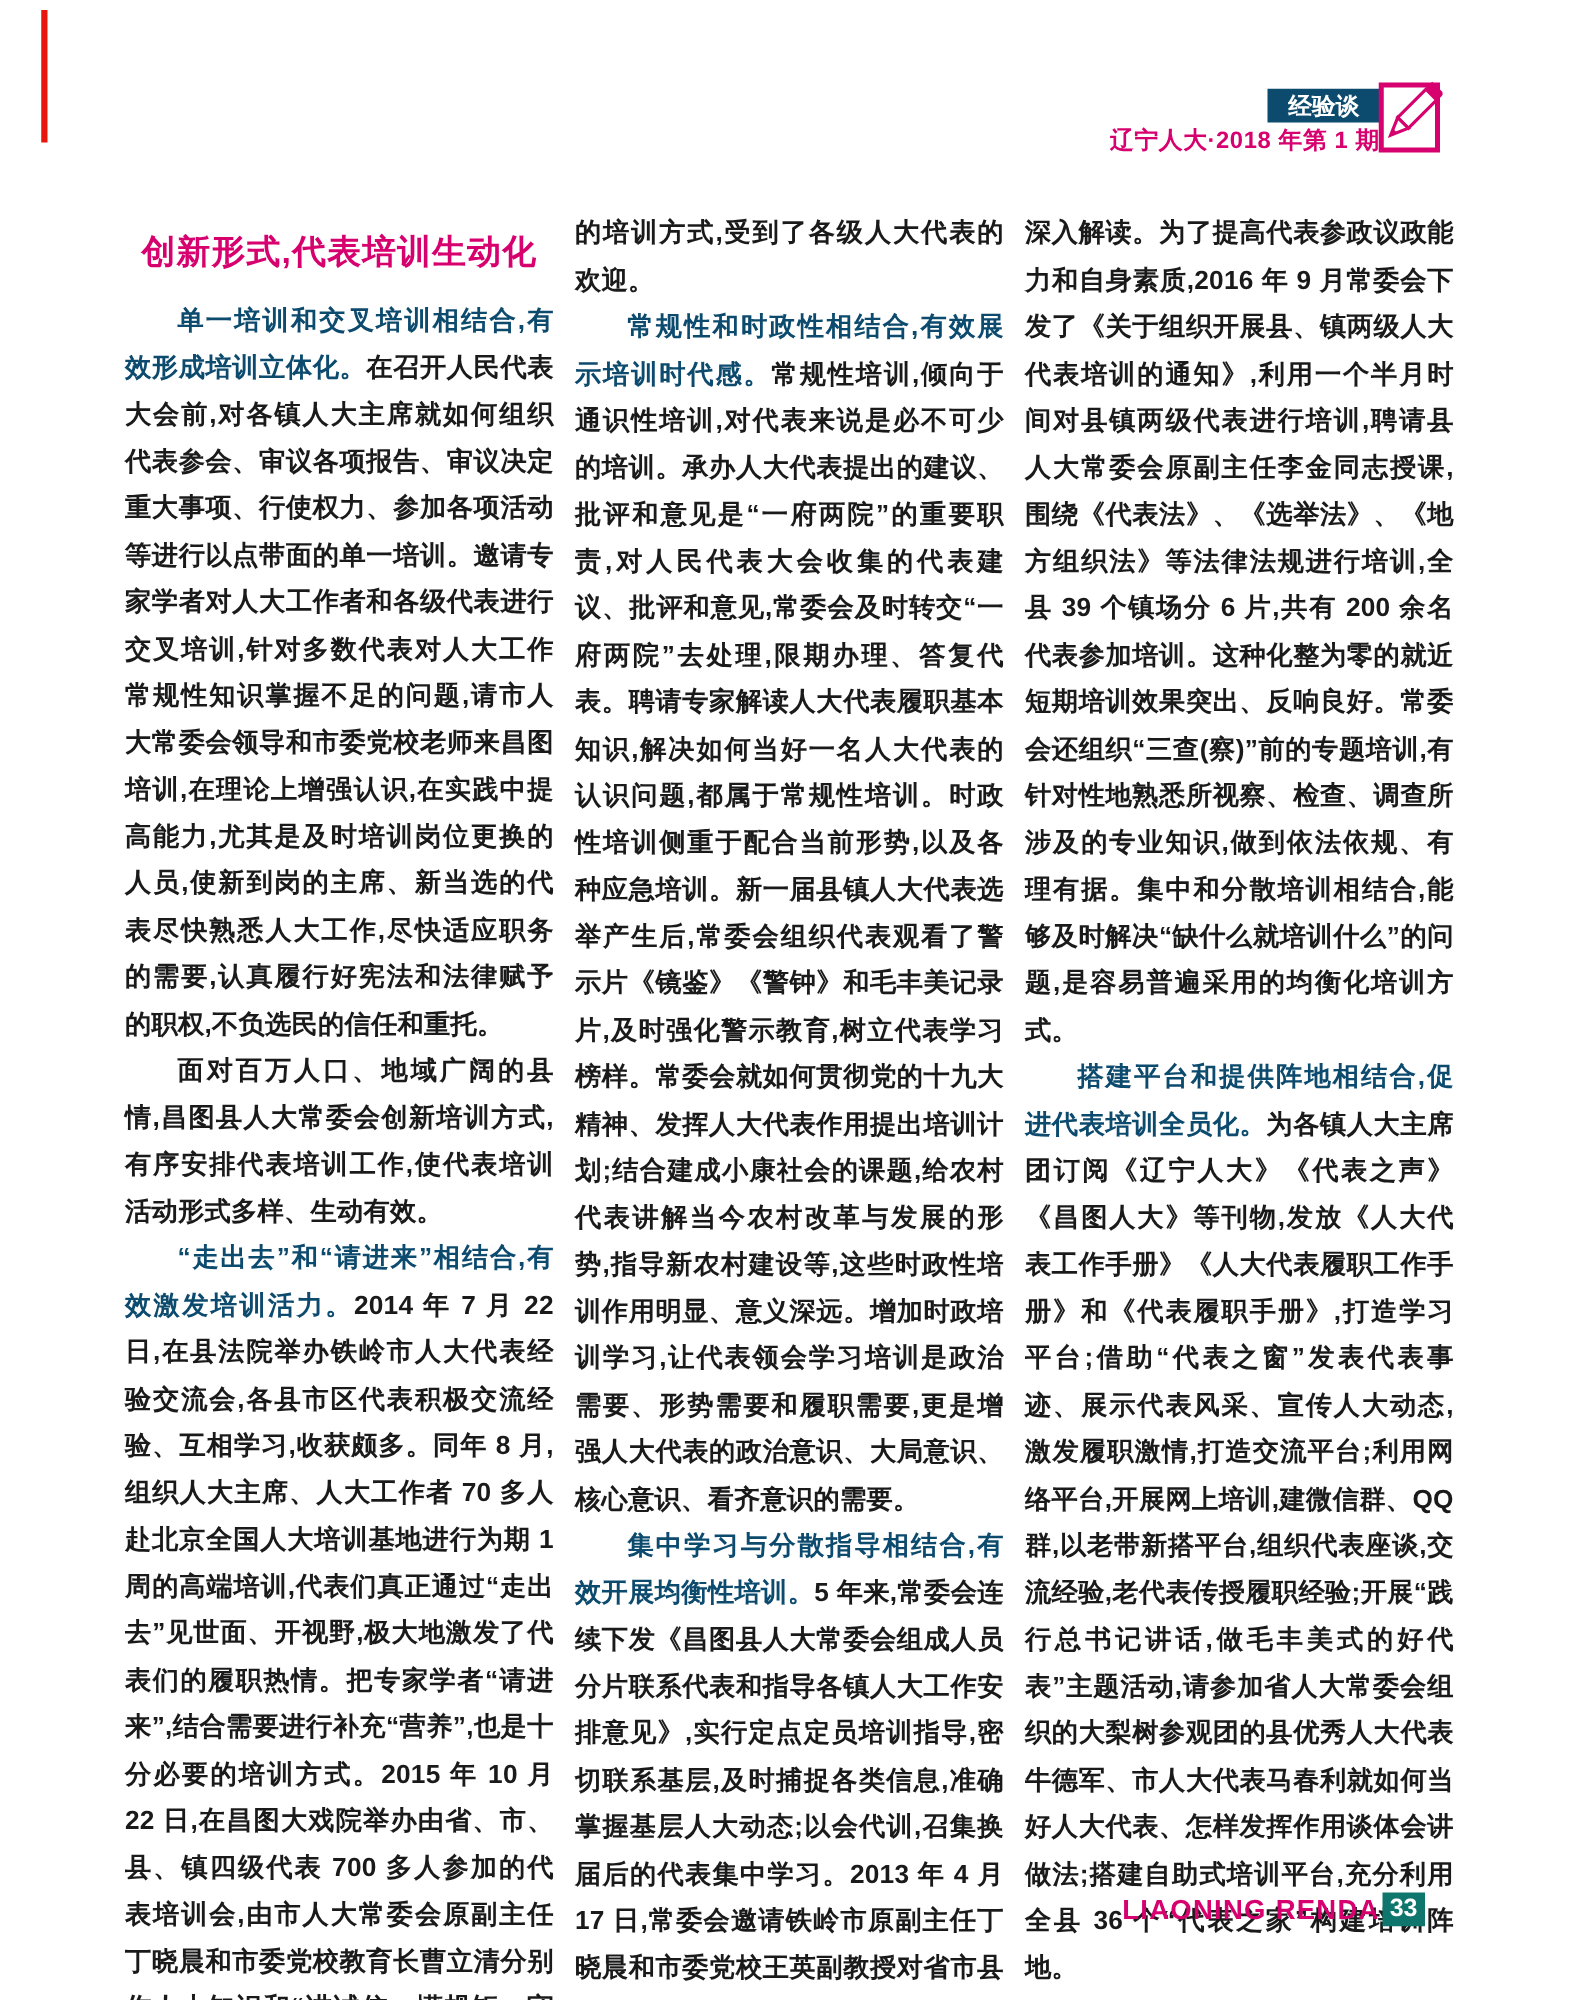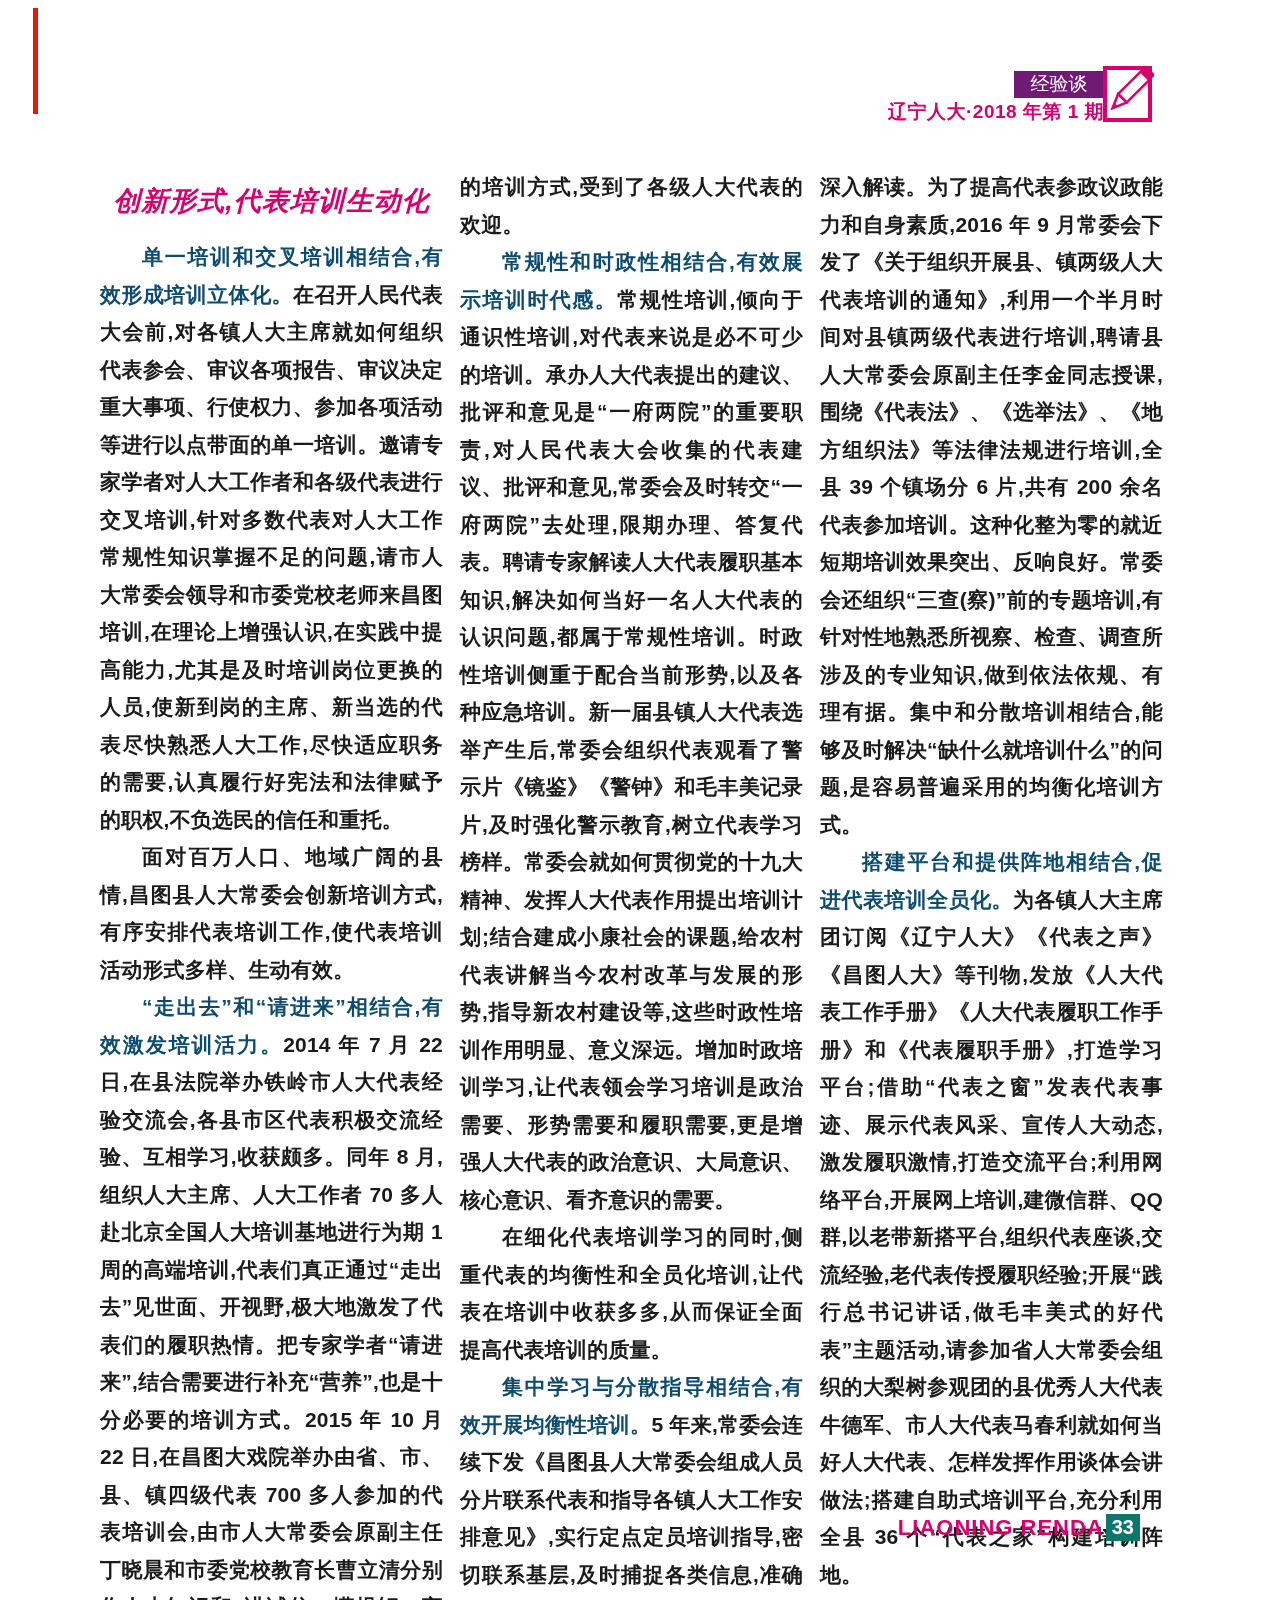--- a/index.html
+++ b/index.html
@@ -6,43 +6,43 @@
   body{
     width:1263px;height:1600px;position:relative;background:#ffffff;
     font-family:"Liberation Sans",sans-serif;color:#1a1a1a;overflow:hidden;
   }
   
   .corner-mark{position:absolute;left:33px;top:8px;width:5px;height:106px;background:#e8170e;}
 
   
   .tag-box{
     position:absolute;left:1014px;top:71px;width:90px;height:27px;
-    background:#701a75;color:#fff;font-weight:normal;font-size:19px;
-    display:flex;align-items:flex-start;justify-content:space-evenly;
+    background:#0c4a6e;color:#fff;font-weight:bold;font-size:19px;
+    display:flex;align-items:center;justify-content:space-evenly;
   }
   .pencil-box{position:absolute;left:1102px;top:60px;width:52px;height:64px;}
   .issue{
     position:absolute;right:159px;top:99px;color:#d6006e;font-weight:bold;
     font-size:19px;letter-spacing:0.5px;white-space:nowrap;
   }
 
   
   .col{
     position:absolute;width:343px;text-align:justify;text-justify:inter-character;
     font-size:21px;line-height:37.5px;letter-spacing:0.2px;
   }
   #col1{left:100px;top:170px;}
   #col2{left:460px;top:168px;}
   #col3{left:820px;top:168px;}
   .para{margin:0;font-weight:bold;}
   .para.indent{text-indent:2em;}
   .para b{color:#0c4a6e;}
   .sec-heading{
     color:#d6006e;font-size:27px;font-weight:bold;text-align:center;
-    margin:28px 0 20px 0;letter-spacing:1px;line-height:34px;font-style:italic;
+    margin:28px 0 20px 0;letter-spacing:1px;line-height:34px;
   }
   .sec-heading.first{margin-top:14px;}
 
   
   .footer{
     position:absolute;right:123px;top:1514px;display:flex;align-items:flex-end;
     color:#d6006e;font-weight:bold;font-size:22px;letter-spacing:1px;white-space:nowrap;
   }
   .page-num{
     display:inline-block;background:#0f766e;color:#fff;font-size:20px;font-weight:bold;
@@ -74,21 +74,20 @@
 
 <div class="col" id="col1">
     <h2 class="sec-heading first">创新形式,代表培训生动化</h2>
     <p class="para indent"><b>单一培训和交叉培训相结合,有效形成培训立体化。</b>在召开人民代表大会前,对各镇人大主席就如何组织代表参会、审议各项报告、审议决定重大事项、行使权力、参加各项活动等进行以点带面的单一培训。邀请专家学者对人大工作者和各级代表进行交叉培训,针对多数代表对人大工作常规性知识掌握不足的问题,请市人大常委会领导和市委党校老师来昌图培训,在理论上增强认识,在实践中提高能力,尤其是及时培训岗位更换的人员,使新到岗的主席、新当选的代表尽快熟悉人大工作,尽快适应职务的需要,认真履行好宪法和法律赋予的职权,不负选民的信任和重托。</p>
     <p class="para indent">面对百万人口、地域广阔的县情,昌图县人大常委会创新培训方式,有序安排代表培训工作,使代表培训活动形式多样、生动有效。</p>
     <p class="para indent"><b>“走出去”和“请进来”相结合,有效激发培训活力。</b>2014 年 7 月 22 日,在县法院举办铁岭市人大代表经验交流会,各县市区代表积极交流经验、互相学习,收获颇多。同年 8 月,组织人大主席、人大工作者 70 多人赴北京全国人大培训基地进行为期 1 周的高端培训,代表们真正通过“走出去”见世面、开视野,极大地激发了代表们的履职热情。把专家学者“请进来”,结合需要进行补充“营养”,也是十分必要的培训方式。2015 年 10 月 22 日,在昌图大戏院举办由省、市、县、镇四级代表 700 多人参加的代表培训会,由市人大常委会原副主任丁晓晨和市委党校教育长曹立清分别作人大知识和“讲诚信、懂规矩、守纪律,做合格代表”专题培训。讲解国家形势政策与人大代表的使命和责任,使代表们在思想上、政治上与党中央保持高度一致。大家充满了精气神,昌图大地迅速掀起了岗位练兵、走基层联系群众的热潮。这种“走出去”和“请进来”相结合</p>
   </div>
 <div class="col" id="col2">
     <p class="para">的培训方式,受到了各级人大代表的欢迎。</p>
     <p class="para indent"><b>常规性和时政性相结合,有效展示培训时代感。</b>常规性培训,倾向于通识性培训,对代表来说是必不可少的培训。承办人大代表提出的建议、批评和意见是“一府两院”的重要职责,对人民代表大会收集的代表建议、批评和意见,常委会及时转交“一府两院”去处理,限期办理、答复代表。聘请专家解读人大代表履职基本知识,解决如何当好一名人大代表的认识问题,都属于常规性培训。时政性培训侧重于配合当前形势,以及各种应急培训。新一届县镇人大代表选举产生后,常委会组织代表观看了警示片《镜鉴》《警钟》和毛丰美记录片,及时强化警示教育,树立代表学习榜样。常委会就如何贯彻党的十九大精神、发挥人大代表作用提出培训计划;结合建成小康社会的课题,给农村代表讲解当今农村改革与发展的形势,指导新农村建设等,这些时政性培训作用明显、意义深远。增加时政培训学习,让代表领会学习培训是政治需要、形势需要和履职需要,更是增强人大代表的政治意识、大局意识、核心意识、看齐意识的需要。</p>
-    <p class="para indent">在细化代表培训学习的同时,侧重代表的均衡性和全员化培训,让代表在培训中收获多多,从而保证全面提高代表培训的质量。</p>
     <p class="para indent"><b>集中学习与分散指导相结合,有效开展均衡性培训。</b>5 年来,常委会连续下发《昌图县人大常委会组成人员分片联系代表和指导各镇人大工作安排意见》,实行定点定员培训指导,密切联系基层,及时捕捉各类信息,准确掌握基层人大动态;以会代训,召集换届后的代表集中学习。2013 年 4 月 17 日,常委会邀请铁岭市原副主任丁晓晨和市委党校王英副教授对省市县三级代表,就我国人民代表大会制度、人大代表行权履职进行</p>
   </div>
 <div class="col" id="col3">
     <p class="para">深入解读。为了提高代表参政议政能力和自身素质,2016 年 9 月常委会下发了《关于组织开展县、镇两级人大代表培训的通知》,利用一个半月时间对县镇两级代表进行培训,聘请县人大常委会原副主任李金同志授课,围绕《代表法》、《选举法》、《地方组织法》等法律法规进行培训,全县 39 个镇场分 6 片,共有 200 余名代表参加培训。这种化整为零的就近短期培训效果突出、反响良好。常委会还组织“三查(察)”前的专题培训,有针对性地熟悉所视察、检查、调查所涉及的专业知识,做到依法依规、有理有据。集中和分散培训相结合,能够及时解决“缺什么就培训什么”的问题,是容易普遍采用的均衡化培训方式。</p>
     <p class="para indent"><b>搭建平台和提供阵地相结合,促进代表培训全员化。</b>为各镇人大主席团订阅《辽宁人大》《代表之声》《昌图人大》等刊物,发放《人大代表工作手册》《人大代表履职工作手册》和《代表履职手册》,打造学习平台;借助“代表之窗”发表代表事迹、展示代表风采、宣传人大动态,激发履职激情,打造交流平台;利用网络平台,开展网上培训,建微信群、QQ 群,以老带新搭平台,组织代表座谈,交流经验,老代表传授履职经验;开展“践行总书记讲话,做毛丰美式的好代表”主题活动,请参加省人大常委会组织的大梨树参观团的县优秀人大代表牛德军、市人大代表马春利就如何当好人大代表、怎样发挥作用谈体会讲做法;搭建自助式培训平台,充分利用全县 36 个“代表之家”构建培训阵地。</p>
     <p class="para indent"><b>重要历史事件和关键时间节点相结合,保证代表培训与时俱进。</b>昌图县人大常委会及时学习习近平在参加十二届全国人大五次会议辽宁代表团审议时的重要讲话精神,聘请全国人大代表、昌图县亮中桥镇东兴村党总支书记吴艳良作了多场报告,加强了代表对党的路线方针政策的认识。代表及时将会议精神贯彻到履职当中,切实增强了代表的政治观</p>
   </div>
 
 <div class="footer">
   <span>LIAONING RENDA</span>

